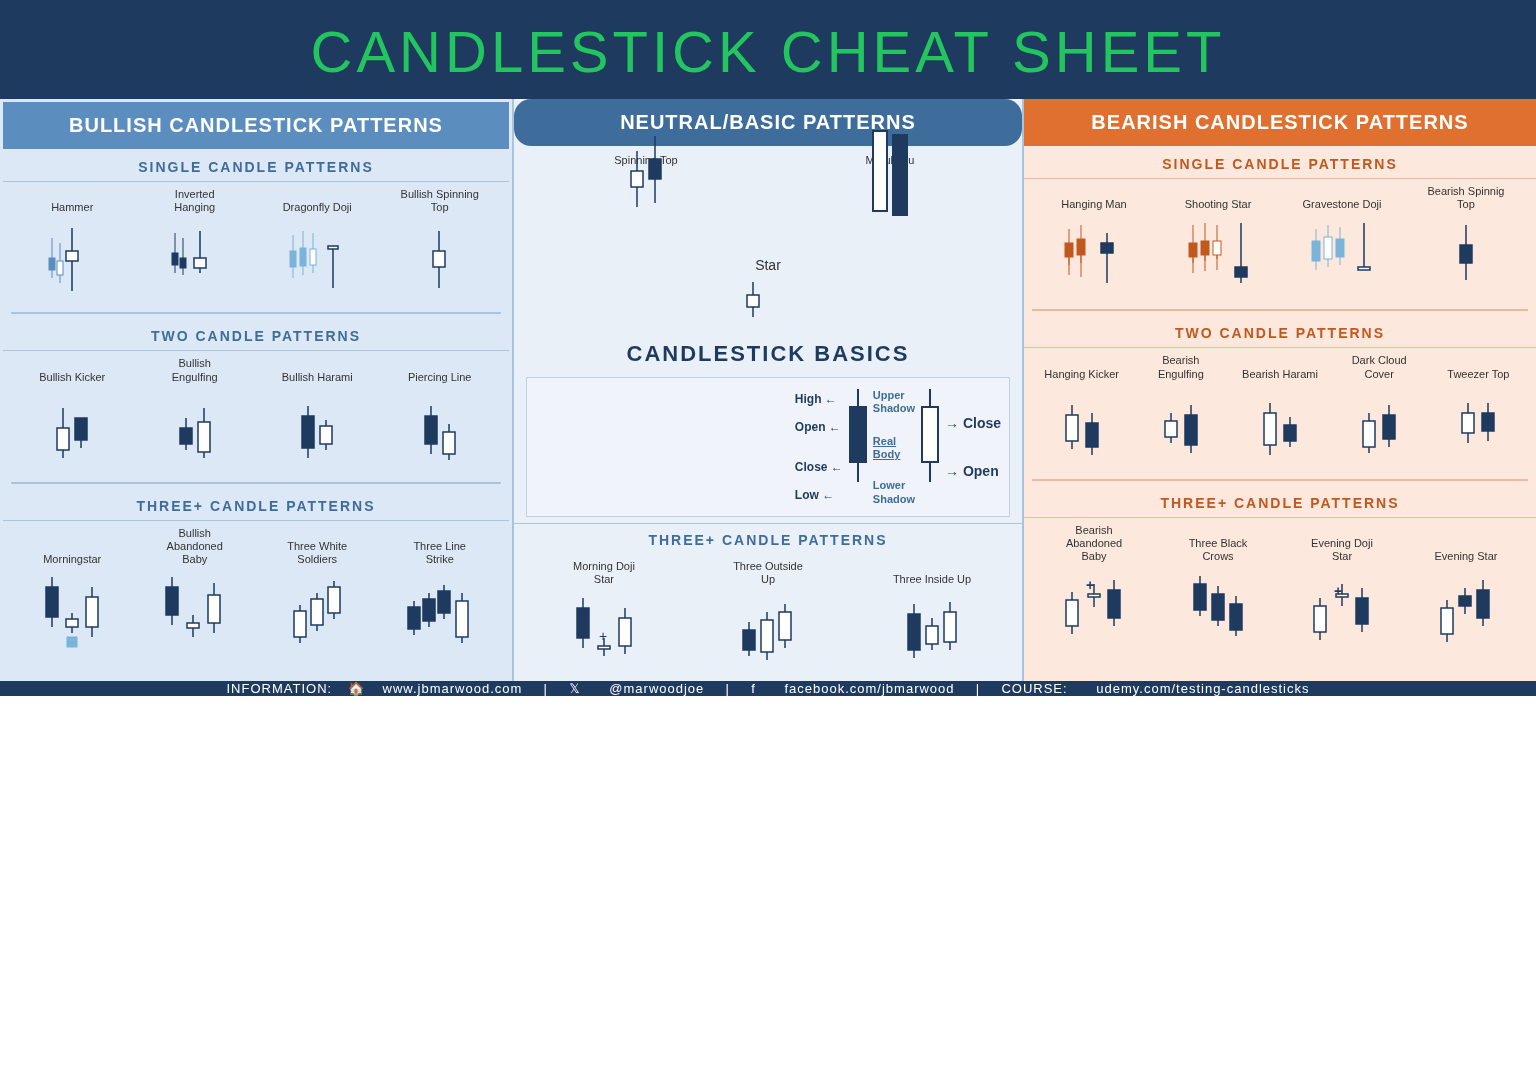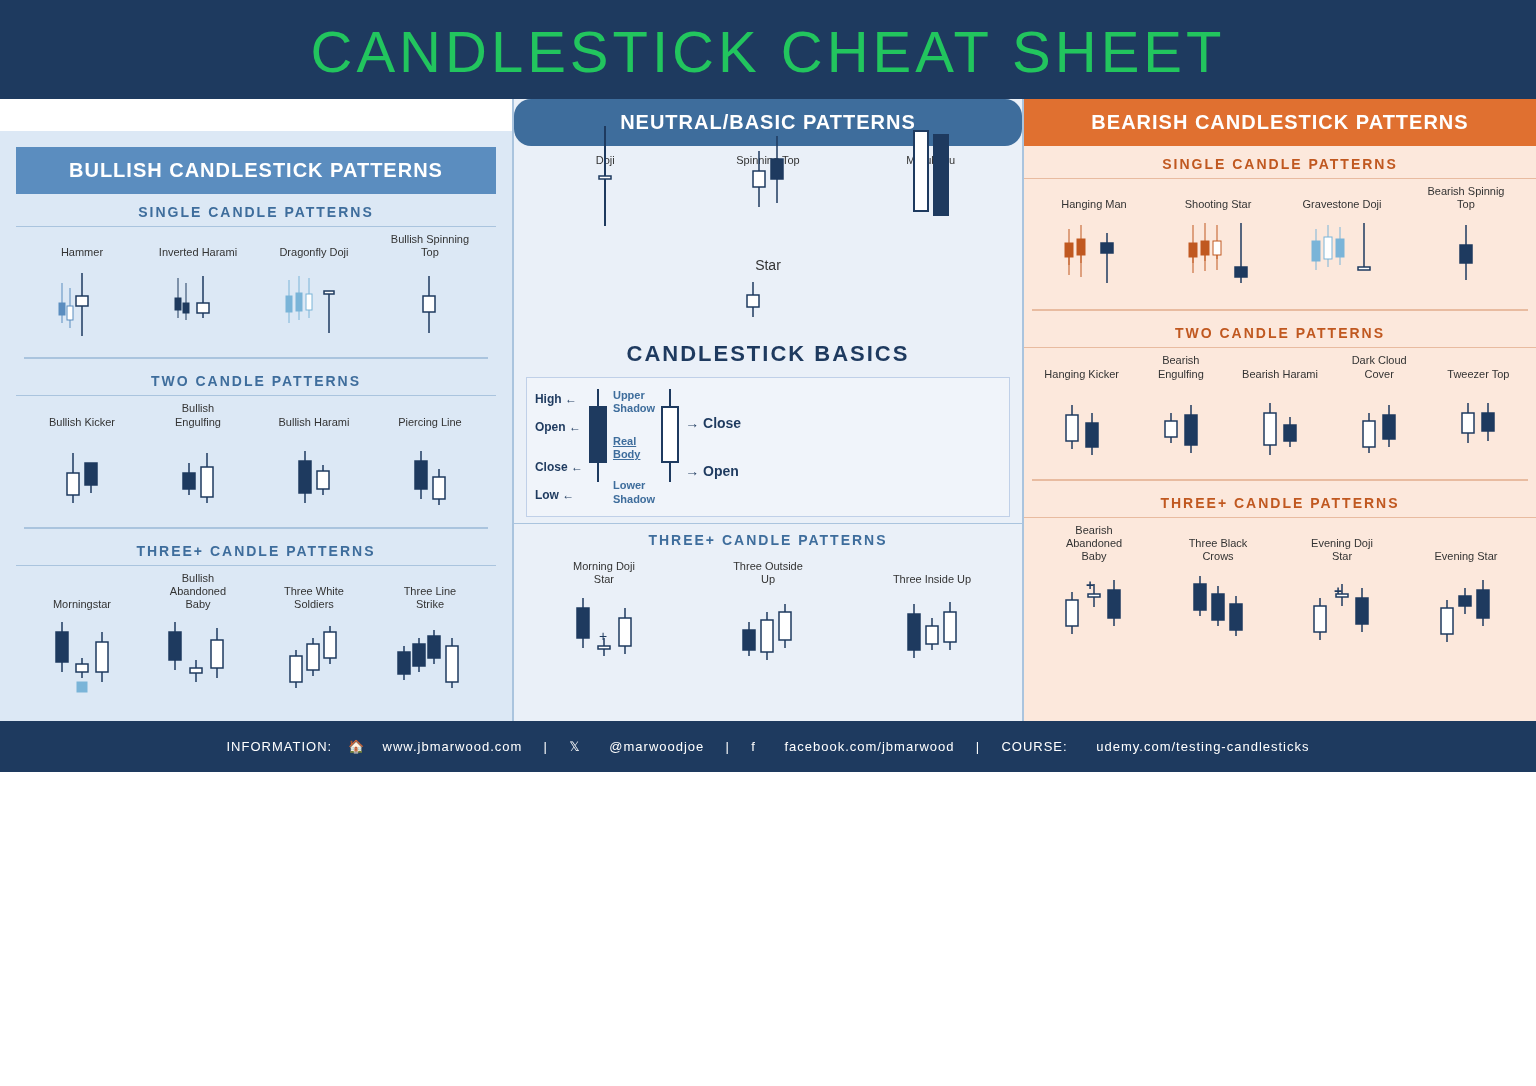--- a/index.html
+++ b/index.html
@@ -35,22 +35,21 @@
     .columns {
       display: flex;
       width: 100%;
       flex: 1;
     }
 
     
     .col-bullish {
       background: #dce8f5;
       width: 33.33%;
-      padding: 16px;
-      margin-top: 32px;
+      padding: 3px;
     }
     .col-bullish .col-header {
       background: #5b8dbf;
       color: #fff;
       font-size: 20px;
       font-weight: 900;
       text-transform: uppercase;
       padding: 12px 10px;
       letter-spacing: 1px;
     }
@@ -155,21 +154,21 @@
       letter-spacing: 2px;
       padding: 8px 0 4px;
     }
 
     
     .footer {
       background: #1e3a5f;
       color: #fff;
       font-size: 13px;
       text-align: center;
-      padding: 18px;
+      padding: 0;
       letter-spacing: 1px;
     }
     .footer span {
       margin: 0 12px;
     }
 
     .col-header {
       text-align: center;
     }
 
@@ -183,21 +182,21 @@
     .basics-box {
       background: #f0f4fa;
       margin: 6px 12px;
       padding: 8px;
       border: 1px solid #c0d0e8;
     }
 
     .basics-flex {
       display: flex;
       align-items: center;
-      justify-content: flex-start;
+      justify-content: flex-end;
     }
 
     .basics-labels-left {
       font-size: 12px;
       color: #1e3a5f;
       font-weight: 700;
     }
 
     .basics-labels-left div {
       margin: 6px 0;
@@ -255,21 +254,21 @@
 
               <line x1="10" y1="15" x2="10" y2="55" stroke="#5b8dbf" stroke-width="1"></line>
               <rect x="7" y="35" width="6" height="12" fill="#5b8dbf" stroke="#5b8dbf" stroke-width="1"></rect>
               <line x1="18" y1="20" x2="18" y2="60" stroke="#5b8dbf" stroke-width="1"></line>
               <rect x="15" y="38" width="6" height="14" fill="white" stroke="#5b8dbf" stroke-width="1"></rect>
             </svg>
           </div>
         </div>
 
         <div class="pattern-item">
-          <div class="label">Inverted Harami</div>
+          <div class="label">Inverted Hanging</div>
           <div class="candle-art">
             <svg width="60" height="75">
               <line x1="10" y1="10" x2="10" y2="50" stroke="#1e3a5f" stroke-width="1"></line>
               <rect x="7" y="30" width="6" height="12" fill="#1e3a5f" stroke="#1e3a5f" stroke-width="1"></rect>
               <line x1="18" y1="15" x2="18" y2="52" stroke="#1e3a5f" stroke-width="1"></line>
               <rect x="15" y="35" width="6" height="10" fill="#1e3a5f" stroke="#1e3a5f" stroke-width="1"></rect>
 
               <line x1="35" y1="8" x2="35" y2="35" stroke="#1e3a5f" stroke-width="1.5"></line>
               <rect x="29" y="35" width="12" height="10" fill="white" stroke="#1e3a5f" stroke-width="1.5"></rect>
               <line x1="35" y1="45" x2="35" y2="50" stroke="#1e3a5f" stroke-width="1.5"></line>
@@ -454,30 +453,20 @@
       </div>
     </div>
 
     <div class="col-neutral">
       <div class="col-header">
         <span>NEUTRAL/BASIC PATTERNS</span>
       </div>
 
       <div class="neutral-patterns-area">
 
-        <div class="pattern-item">
-          <div class="label">Doji</div>
-          <div class="candle-art">
-            <svg width="40" height="130">
-              <line x1="20" y1="5" x2="20" y2="55" stroke="#1e3a5f" stroke-width="2"></line>
-              <rect x="14" y="55" width="12" height="3" fill="white" stroke="#1e3a5f" stroke-width="1.5"></rect>
-              <line x1="20" y1="58" x2="20" y2="105" stroke="#1e3a5f" stroke-width="2"></line>
-            </svg>
-          </div>
-        </div>
 
         <div class="pattern-item">
           <div class="label">Spinning Top</div>
           <div class="candle-art">
             <svg width="45" height="130">
 
               <line x1="14" y1="30" x2="14" y2="50" stroke="#1e3a5f" stroke-width="1.5"></line>
               <rect x="8" y="50" width="12" height="16" fill="white" stroke="#1e3a5f" stroke-width="1.5"></rect>
               <line x1="14" y1="66" x2="14" y2="86" stroke="#1e3a5f" stroke-width="1.5"></line>
 

